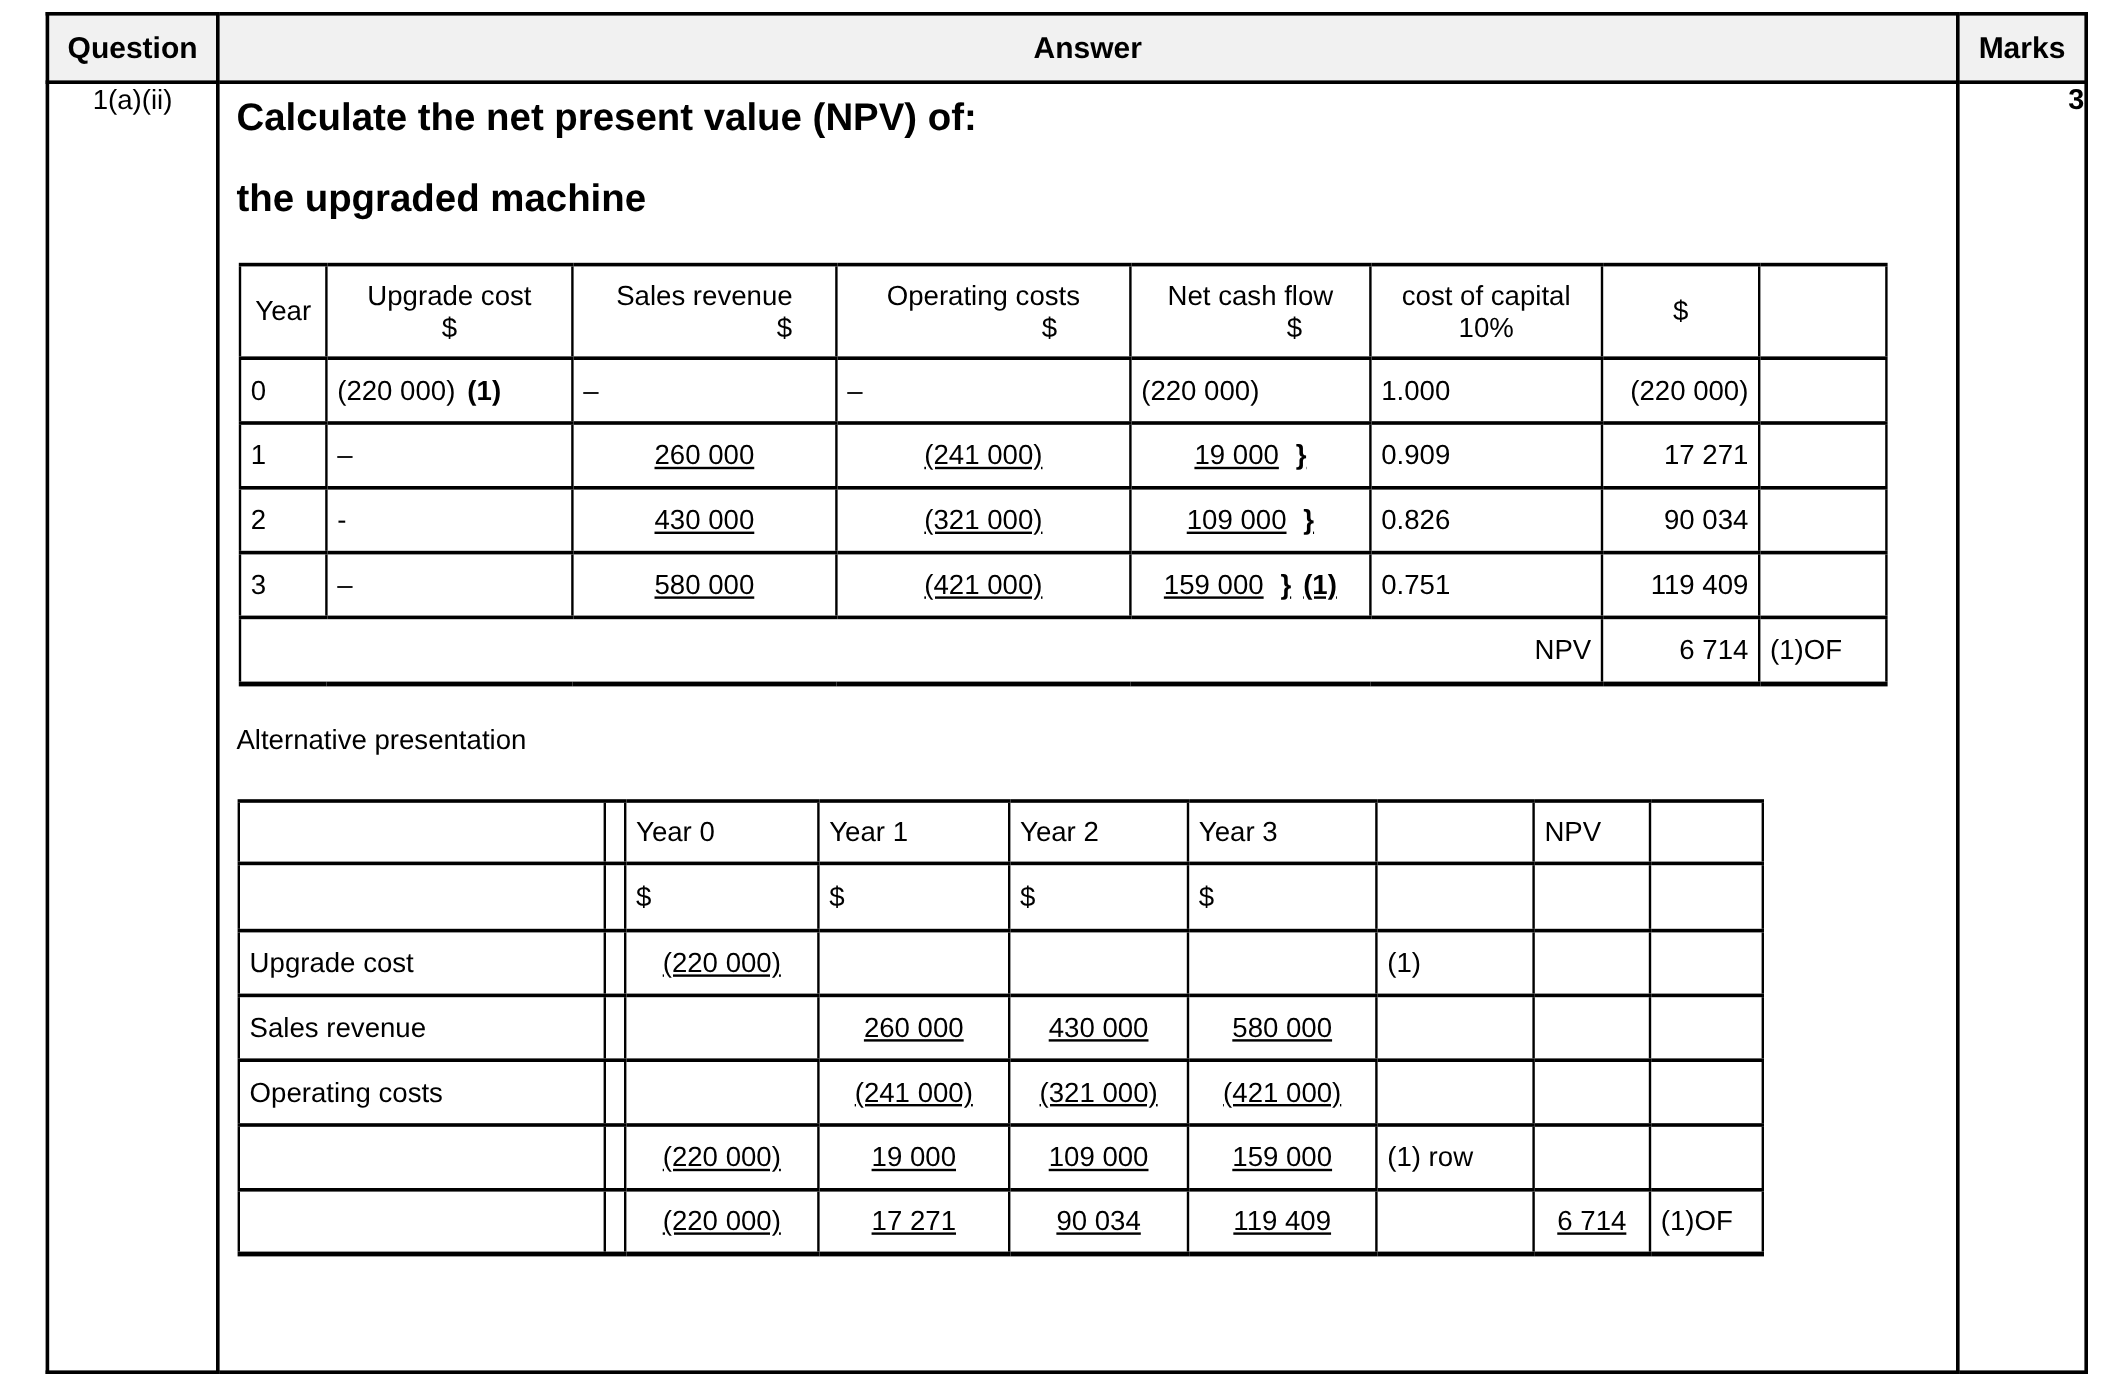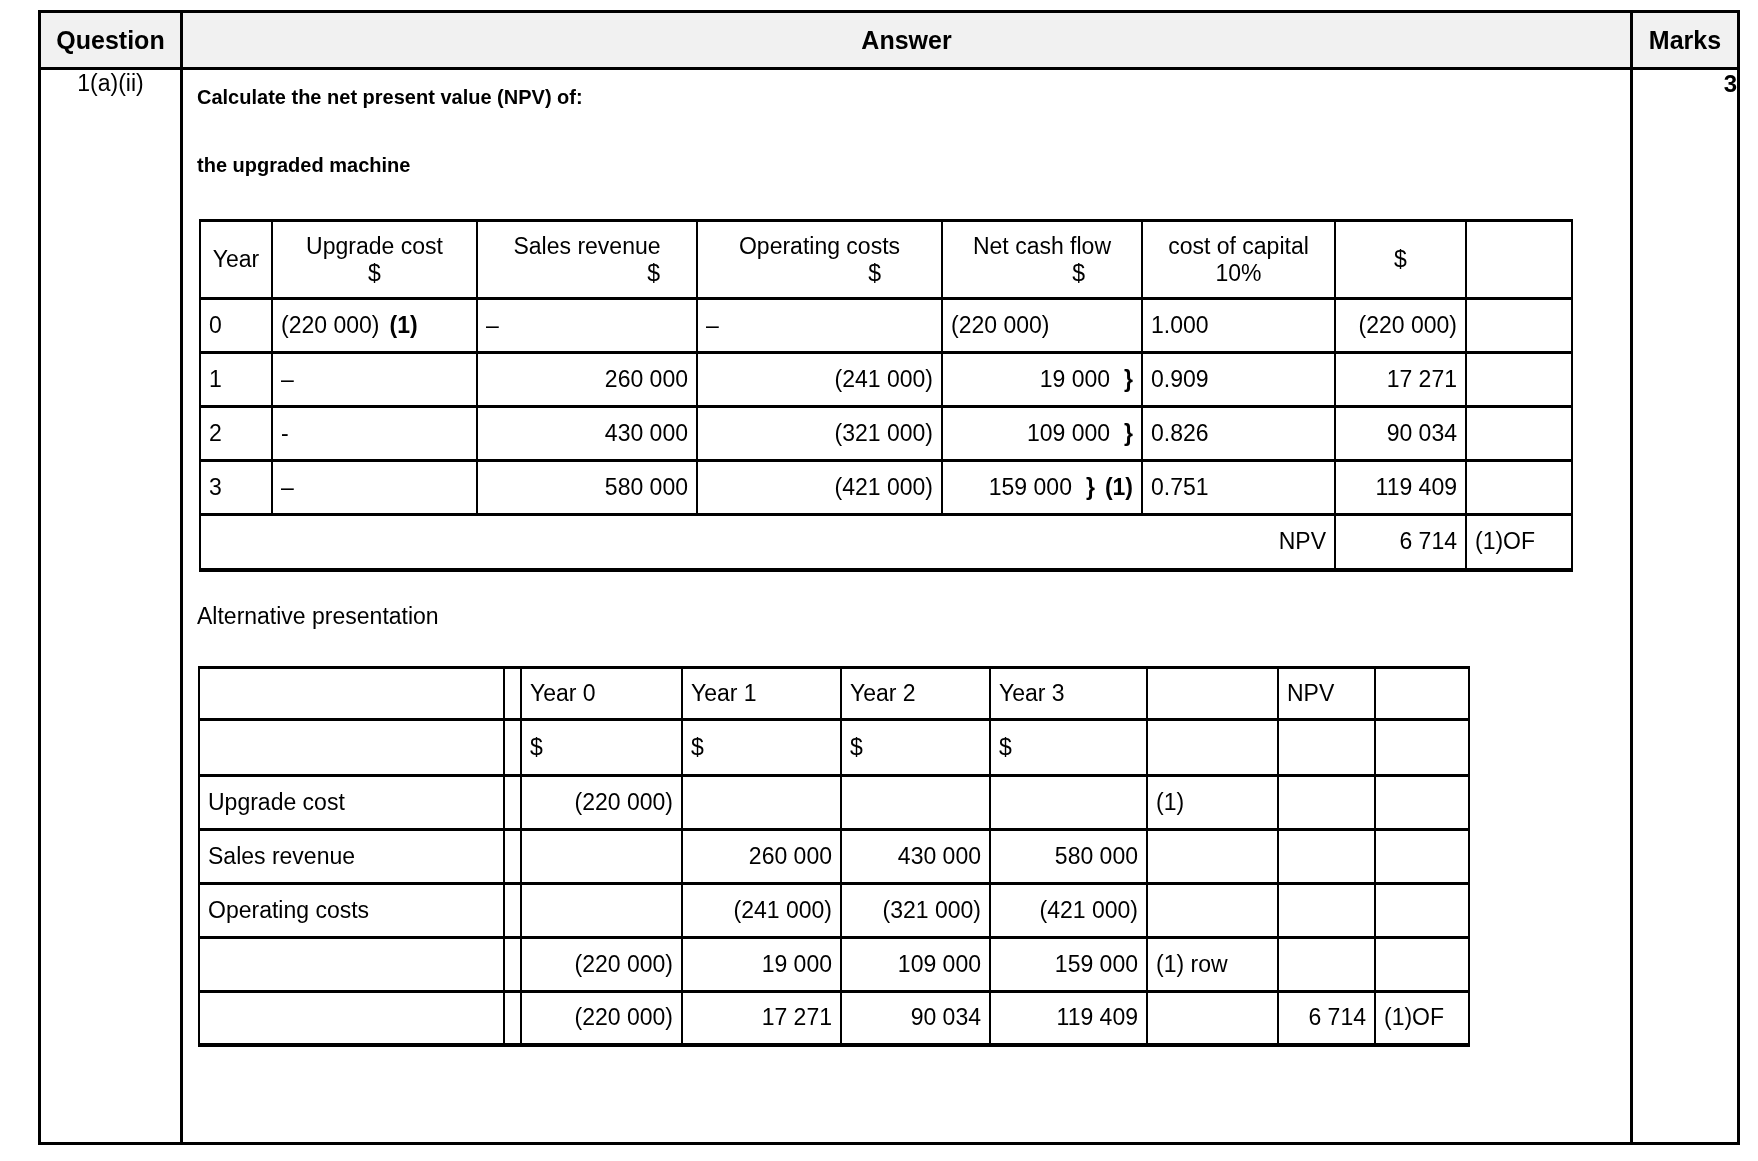--- a/index.html
+++ b/index.html
@@ -14,37 +14,37 @@
   
   .doc{position:absolute;left:38px;top:10px;width:1699px;}
   .doc th,.doc td{border:3px solid var(--ink);padding:0;vertical-align:top;}
   .doc thead th{
     height:54px;background:var(--header-bg);
     font-size:25px;font-weight:bold;text-align:center;vertical-align:middle;
   }
   .qcell{text-align:center;font-size:23px;padding-top:18px;}
   .mcell{text-align:right;font-size:24px;font-weight:bold;padding:14px 12px 0 0;}
   .acell{height:1072px;}
-  .intro{font-weight:bold;font-size:20px;line-height:28px;margin:0 0 0 14px;}
+  .intro{font-weight:bold;font-size:32px;line-height:28px;margin:0 0 0 14px;}
   .intro1{margin-top:13px;}
   .intro2{margin-top:40px;}
   .alt-label{font-size:23px;line-height:28px;margin:30px 14px 0 14px;}
   
   .grid{font-size:23px;}
   .grid th,.grid td{
     border:2px solid var(--ink);border-top-width:3px;border-bottom-width:3px;
     padding:0 8px;vertical-align:middle;font-weight:normal;
   }
   #t1{margin:40px 0 0 16px;width:1372px;padding-left:13px;}
   #t2{margin:36px 0 0 15px;width:1270px;}
   #t1 .hrow{height:78px;} #t1 .drow{height:54px;} #t1 .nrow{height:55px;}
   #t1 .nrow td{border-bottom-width:4px;}
   #t2 .hrow{height:52px;} #t2 .urow{height:56px;} #t2 .drow{height:54px;}
   #t2 tr.last td{border-bottom-width:4px;}
-  .tc{text-align:left;} .tr{text-align:right;}
+  .tc{text-align:left;} .tr{text-align:center;text-decoration:underline;}
   .b{font-weight:bold;}
   .yr{text-align:left;padding-left:10px;}
   .pv{text-align:right;padding-right:14px;}
   .pr46{padding-right:46px;}
   .npvlabel{text-align:right;padding-right:66px;}
   .lbl{text-align:left;padding-left:10px;}
   .mkc{text-align:left;padding-left:8px;font-weight:bold;}
   .hline{display:block;text-align:center;}
   .u-sales{display:block;text-align:right;padding-right:28px;}
   .u-op{display:block;text-align:right;padding-right:52px;}

